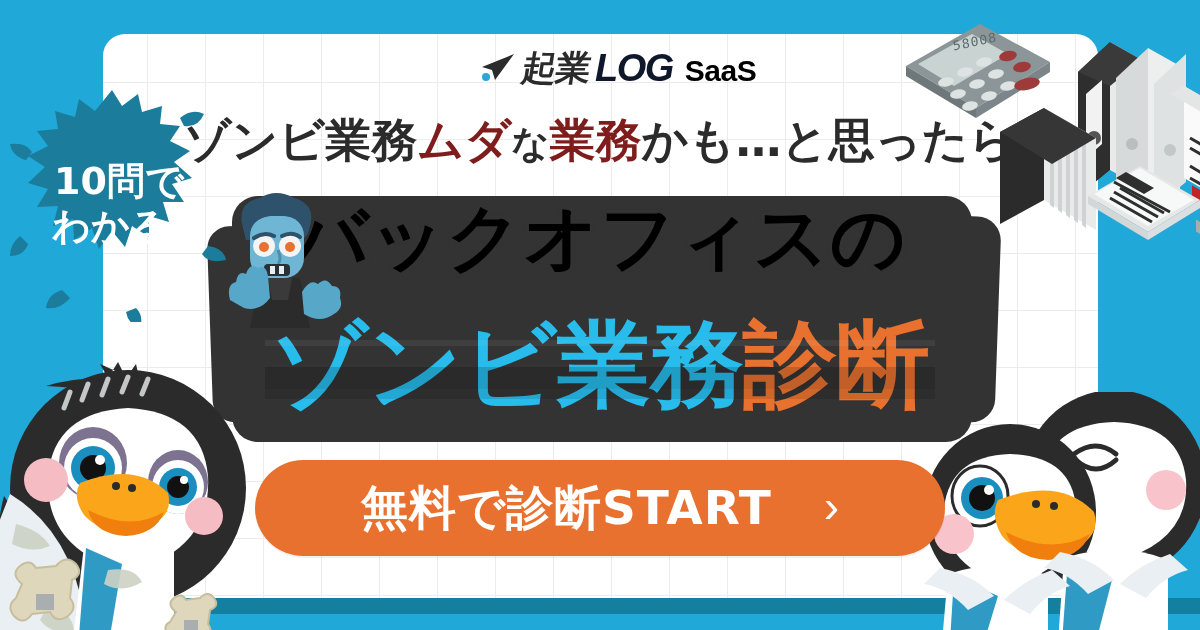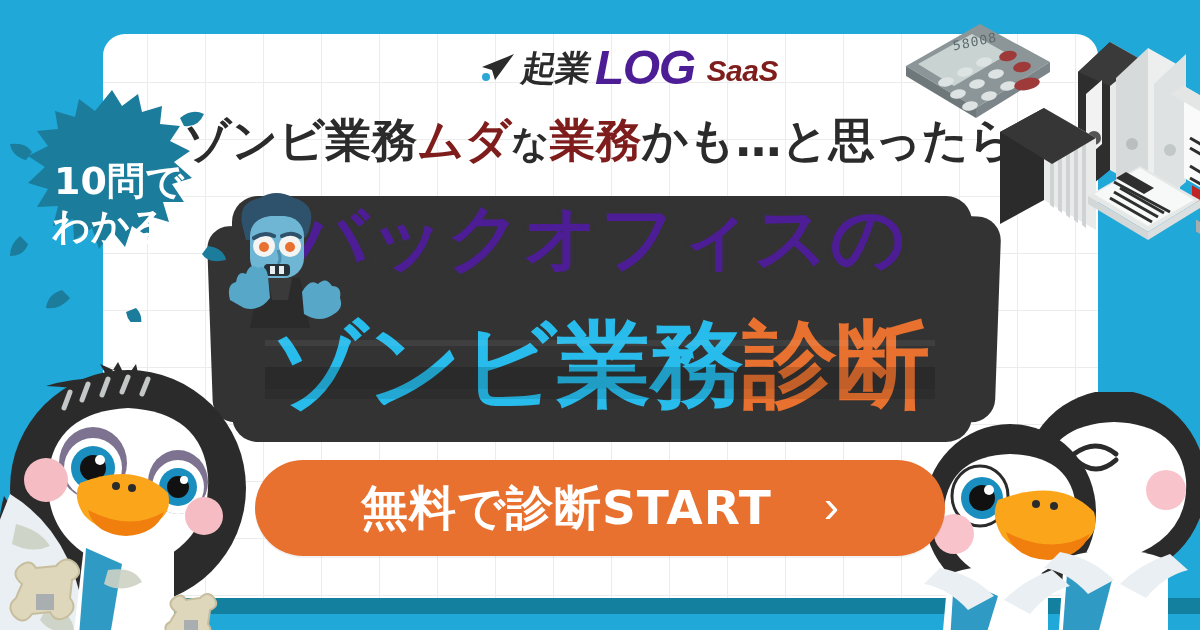--- a/index.html
+++ b/index.html
@@ -37,25 +37,25 @@
     display:flex;align-items:center;gap:7px;
   }
   .logo .plane{width:34px;height:30px;position:relative;flex:0 0 auto;}
   .logo .plane svg{display:block}
   .logo .jp{
     font-size:35px;font-weight:700;color:#2b2b2b;letter-spacing:-1px;
     font-family:"DejaVu Sans","Liberation Sans",sans-serif;
     transform:skewX(-9deg);line-height:1;
   }
   .logo .en{
-    font-size:48px;font-weight:900;color:#4c1d95;letter-spacing:-1.5px;
+    font-size:38px;font-weight:900;color:#0f172a;letter-spacing:-1.5px;
     font-style:italic;line-height:1;margin-left:-2px;text-align:center;
   }
   .logo .saas{
-    font-size:30px;font-weight:900;color:#7f1d1d;font-style:italic;
+    font-size:30px;font-weight:900;color:#000000;
     letter-spacing:-0.5px;line-height:1;margin-left:5px;margin-top:6px;
   }
 
   
   .subtitle{
     position:absolute;left:0;top:117px;width:1200px;text-align:center;
     font-size:46px;font-weight:700;color:#2b2b2b;letter-spacing:0px;
     font-family:"DejaVu Sans","Liberation Sans",sans-serif;
     white-space:nowrap;line-height:1;
   }
@@ -72,21 +72,21 @@
     background:#333333;border-radius:22px;transform:rotate(-2deg);
   }
   .banner:after{
     content:"";position:absolute;right:-26px;top:20px;width:66px;height:206px;
     background:#333333;border-radius:24px;transform:rotate(2deg);
   }
 
   
   .title1{
     position:absolute;left:0;top:198px;width:1200px;text-align:center;
-    font-size:74px;font-weight:900;color:#4c1d95;line-height:1.08;
+    font-size:74px;font-weight:900;color:#000000;line-height:1.08;
     font-family:"DejaVu Sans","Liberation Sans",sans-serif;
     letter-spacing:1px;white-space:nowrap;z-index:6;
     text-shadow:
       -4px -4px 0 #333, 4px -4px 0 #333, -4px 4px 0 #333, 4px 4px 0 #333,
       0 -5px 0 #333, 0 5px 0 #333, -5px 0 0 #333, 5px 0 0 #333;
   }
   .title2{
     position:absolute;left:0;top:316px;width:1200px;text-align:center;
     font-size:94px;font-weight:900;line-height:1.05;
     font-family:"DejaVu Sans","Liberation Sans",sans-serif;

